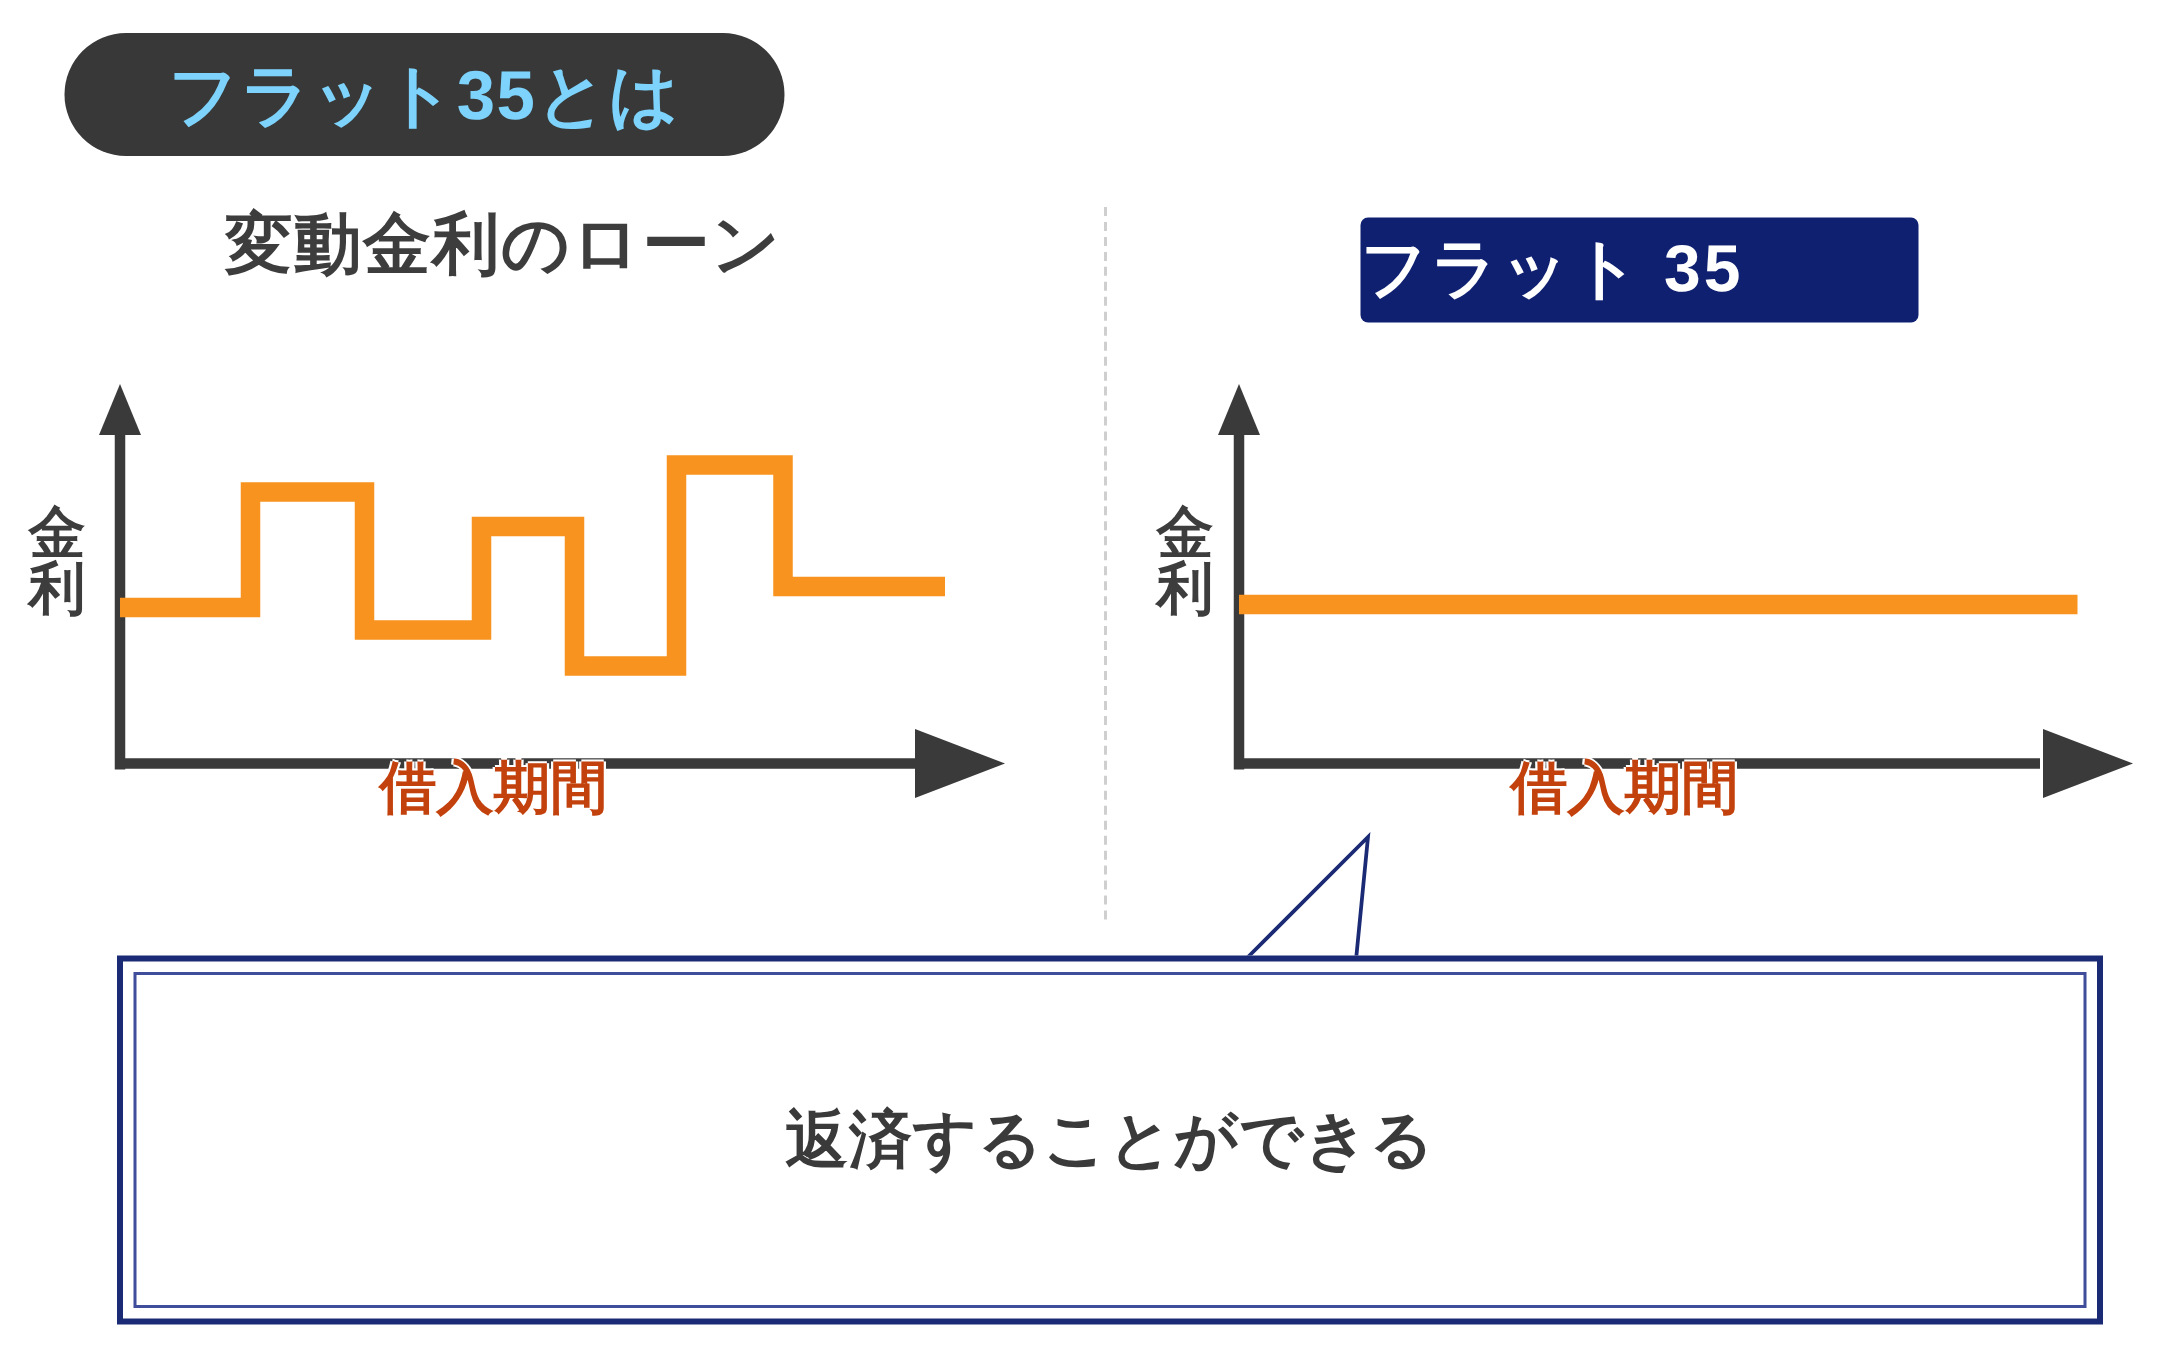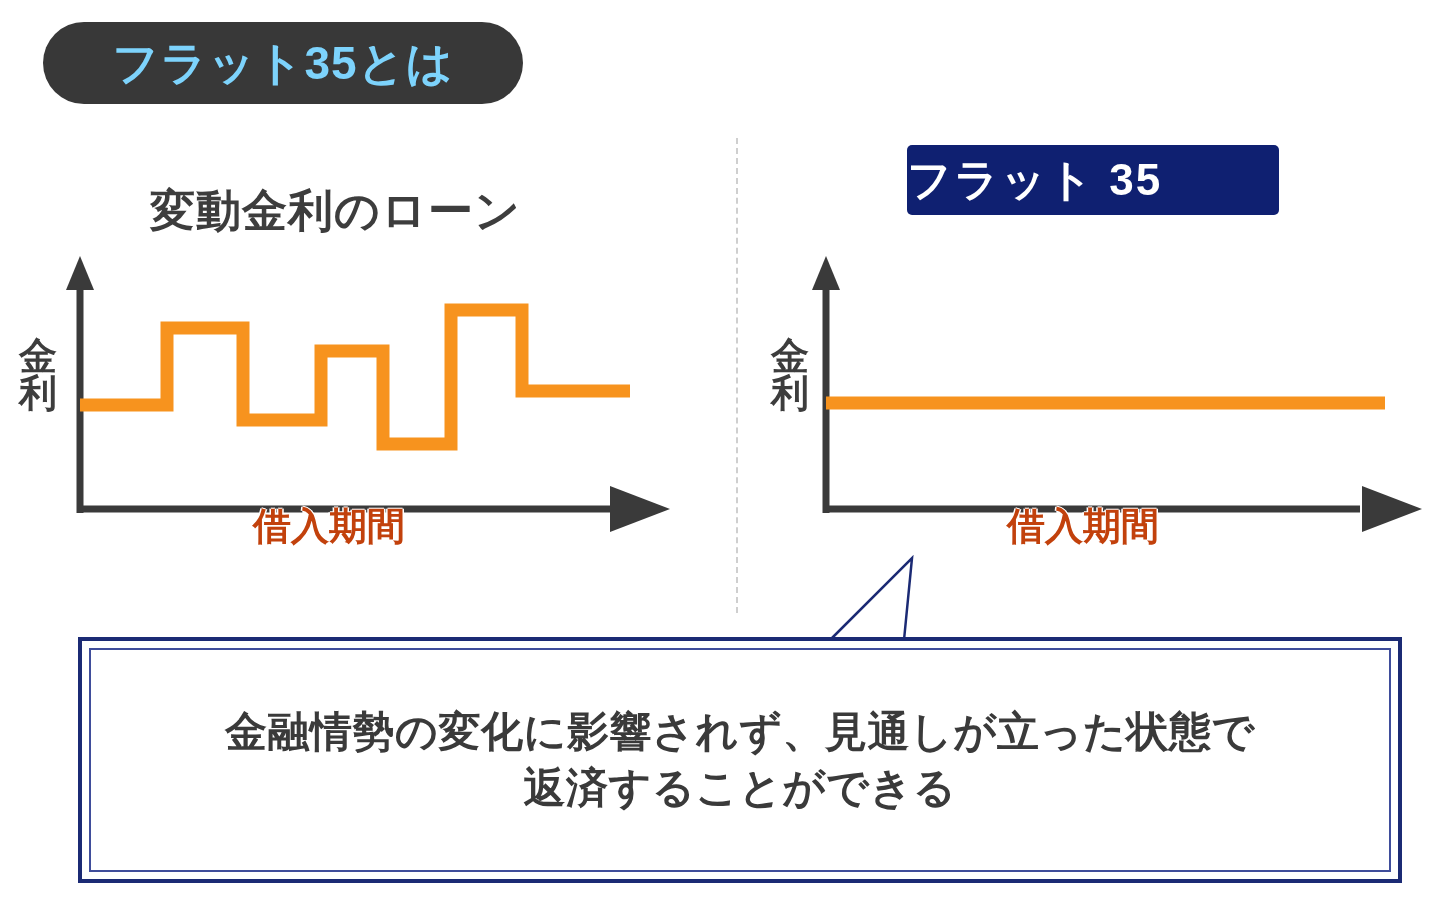--- a/index.html
+++ b/index.html
@@ -50,21 +50,20 @@
     font-size: 45px;
     font-weight: bold;
     color: #3d3d3d;
     line-height: 1.1;
     letter-spacing: 1px;
     white-space: nowrap;
     text-shadow:
       2px 0 0 #ffffff, -2px 0 0 #ffffff, 0 2px 0 #ffffff, 0 -2px 0 #ffffff,
       2px 2px 0 #ffffff, -2px 2px 0 #ffffff, 2px -2px 0 #ffffff, -2px -2px 0 #ffffff,
       3px 0 0 #ffffff, -3px 0 0 #ffffff, 0 3px 0 #ffffff, 0 -3px 0 #ffffff;
-    margin-top: 48px;
   }
   .heading-badge {
     position: absolute;
     left: 907px;
     top: 145px;
     width: 372px;
     height: 70px;
     background: #0f2071;
     border-radius: 5px;
     display: flex;
@@ -227,22 +226,19 @@
 <div class="callout-pointer">
   <svg width="140" height="100" viewBox="0 0 140 100" aria-hidden="true">
     <path d="M 30 92 L 112 10 L 104 92" fill="none" stroke="#1b2a74" stroke-width="2.5" stroke-linejoin="miter"></path>
   </svg>
 </div>
 
 <div class="callout">
   <div class="callout-inner">
 
 
-    <div class="callout-line">
-      <span>金融情勢の変化に影響されず、見通しが立った状態で</span>
-    </div>
 
     <div class="callout-line">
       <span>返済することができる</span>
     </div>
 
   </div>
 </div>
 
 </body></html>

